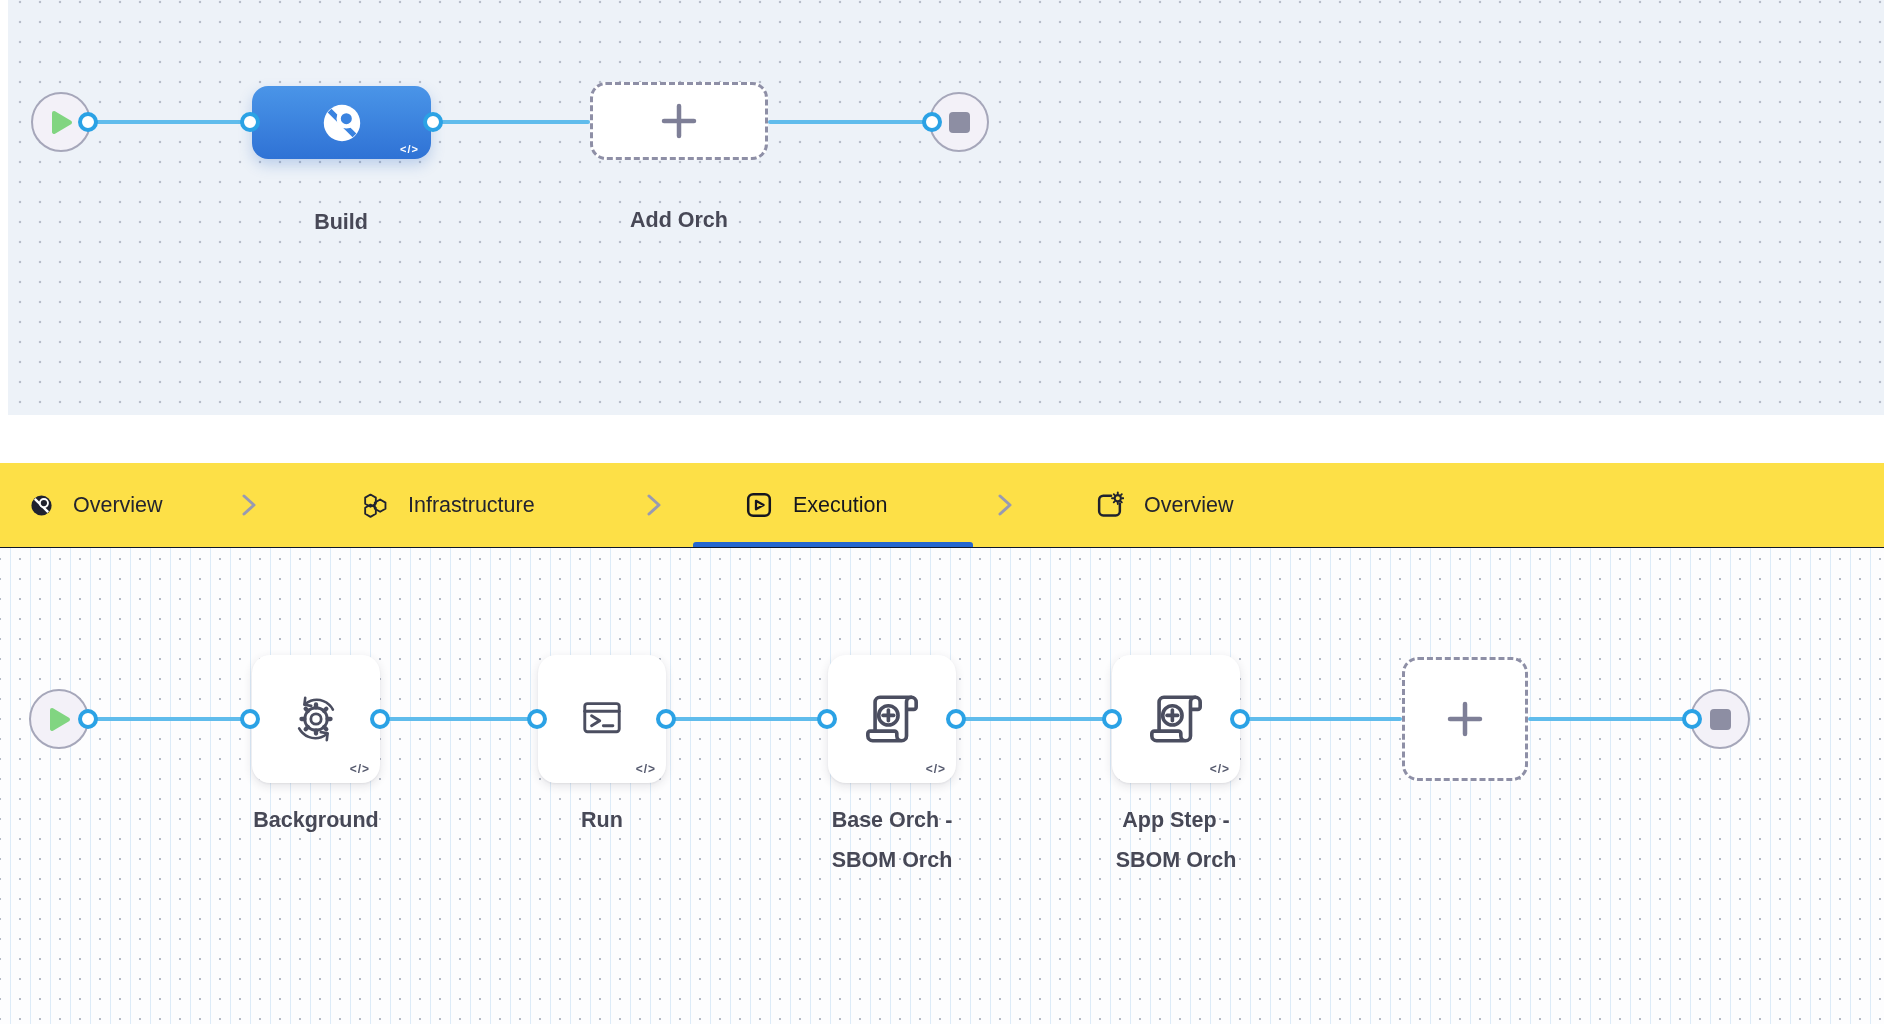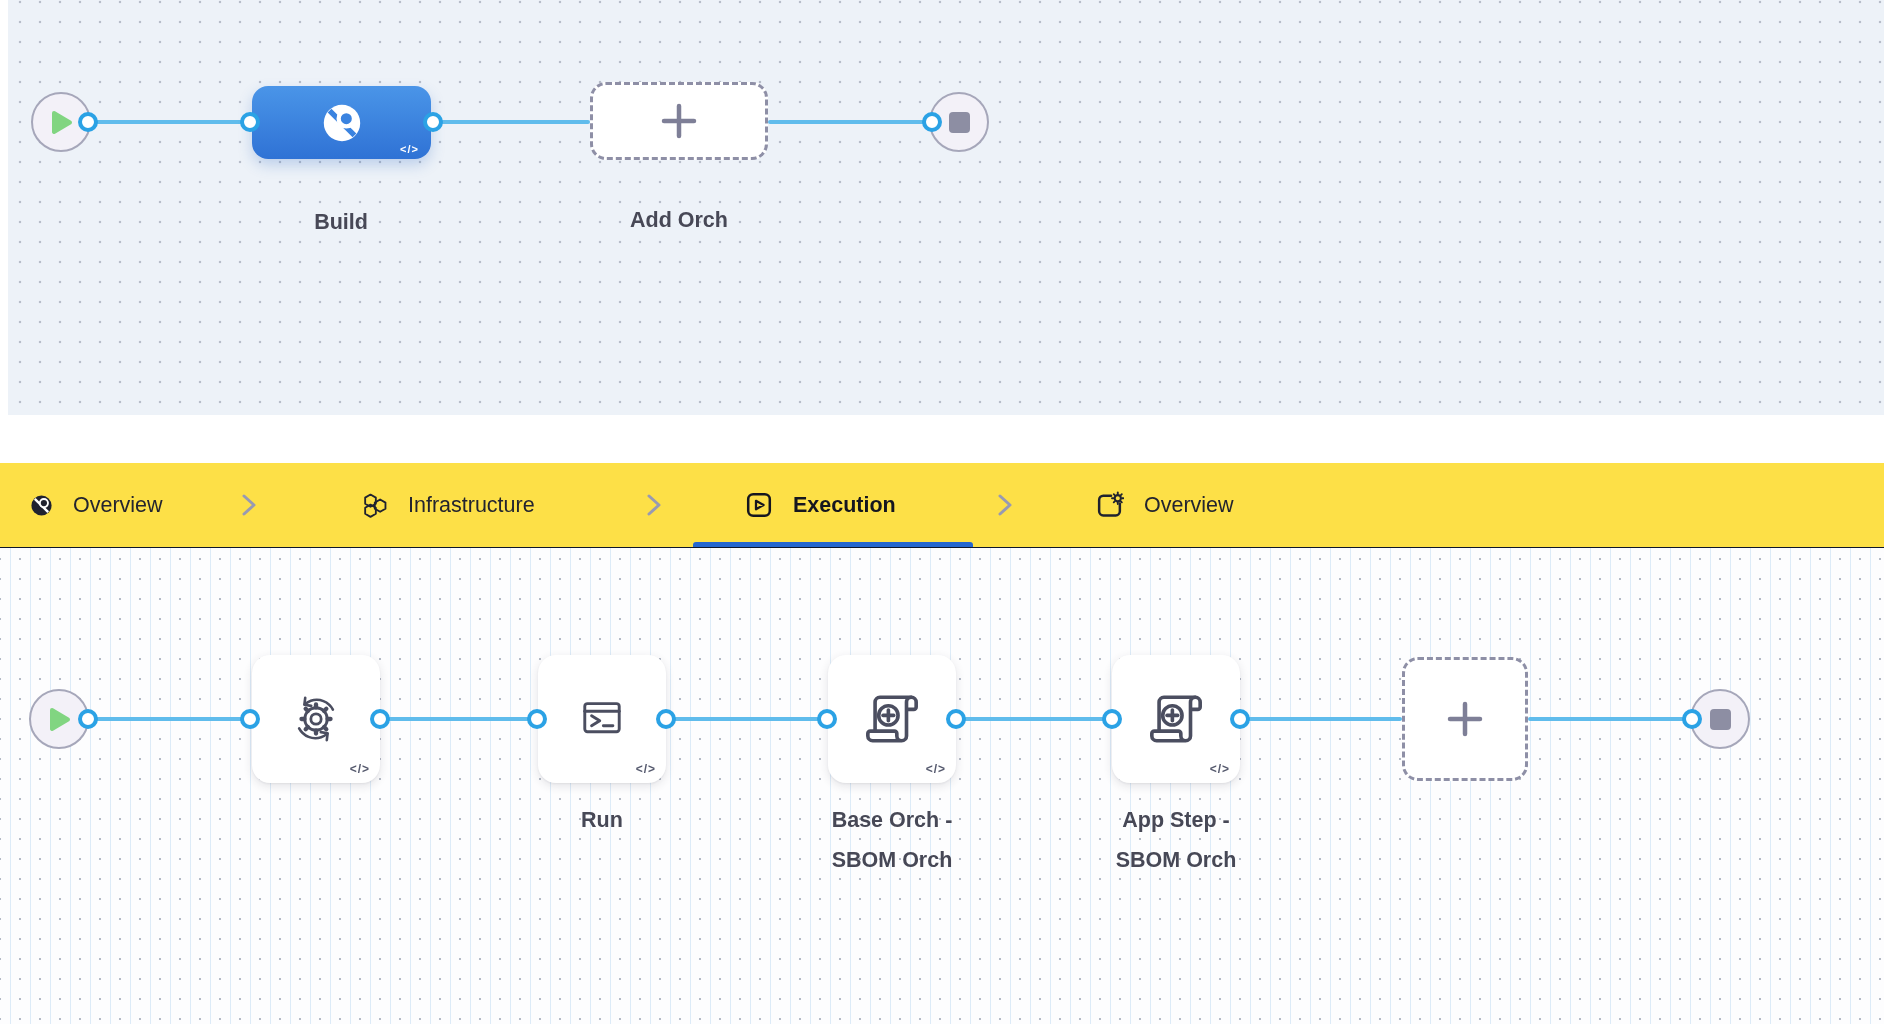--- a/index.html
+++ b/index.html
@@ -30,21 +30,21 @@
 
   
   .tabbar{
     position:absolute;left:0;top:415px;width:1884px;height:85px;
     background:#fde047;border-bottom:1px solid #0f172a;box-sizing:border-box;z-index:10;margin-top:48px;
   }
   .tab{
     position:absolute;top:0;height:100%;display:flex;align-items:center;gap:20px;
     font-size:21.5px;color:#23242f;cursor:pointer;white-space:nowrap;
   }
-  .tab.active{font-weight:bold;color:#15161f;}
+  .tab.active{font-weight:normal;color:#15161f;}
   .sep{position:absolute;top:50%;transform:translateY(-50%);}
   .tab-underline{
     position:absolute;left:693px;bottom:0;width:280px;height:5px;
     background:var(--active-tab-underline,#2566ce);border-radius:3px 3px 0 0;
   }
 
   
   .edge{position:absolute;height:4px;background:var(--edge-blue,#60bcec);border-radius:2px;z-index:1;}
   .cdot{
     position:absolute;width:20px;height:20px;border-radius:50%;
@@ -291,18 +291,19 @@
       <svg width="40" height="40" viewBox="0 0 40 40">
         <line x1="20" y1="5" x2="20" y2="35" stroke="#7e7f97" stroke-width="4.5" stroke-linecap="round"></line>
         <line x1="5" y1="20" x2="35" y2="20" stroke="#7e7f97" stroke-width="4.5" stroke-linecap="round"></line>
       </svg>
     </div>
 
     <div class="term" style="left:1690px;top:189px">
       <div class="stop-sq"></div>
     </div>
 
+    <div class="node-label" style="left:216px;top:300px;width:200px">Background</div>
     <div class="node-label" style="left:502px;top:300px;width:200px">Run</div>
     <div class="node-label" style="left:817px;top:300px;width:150px">Base Orch - SBOM Orch</div>
     <div class="node-label" style="left:1101px;top:300px;width:150px">App Step - SBOM Orch</div>
   </div>
 
 </div>
 
 </body></html>

